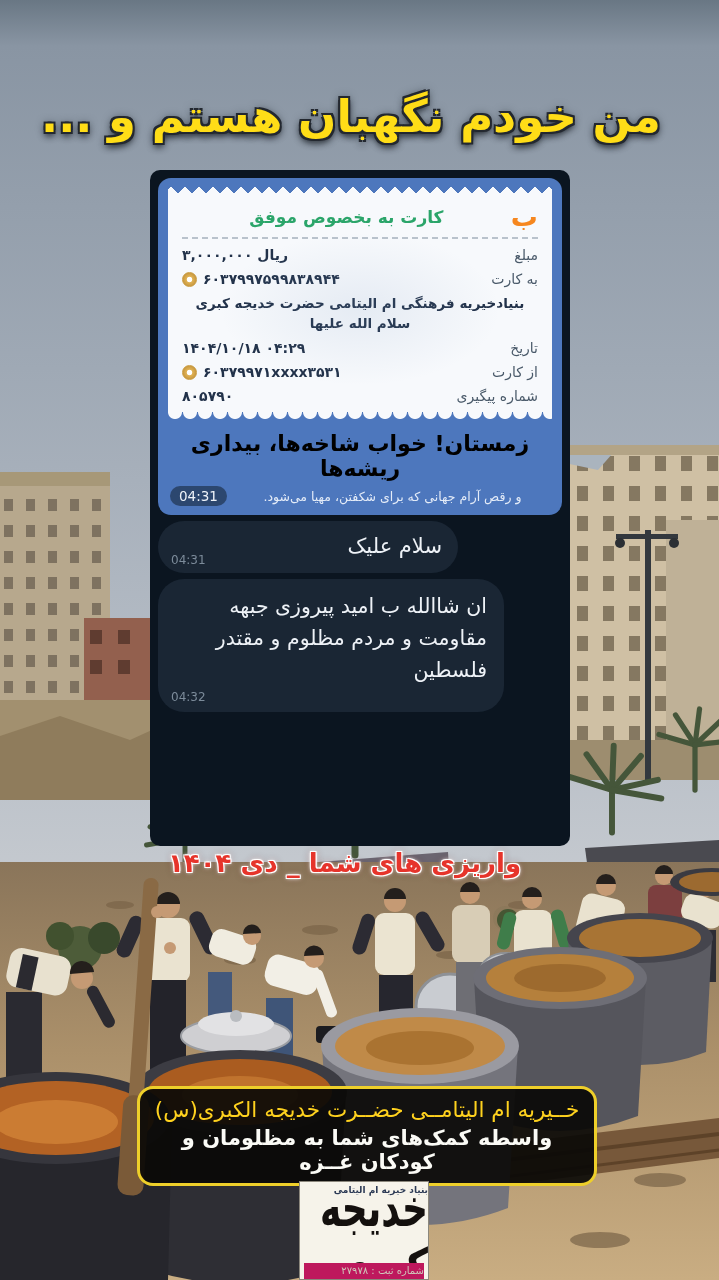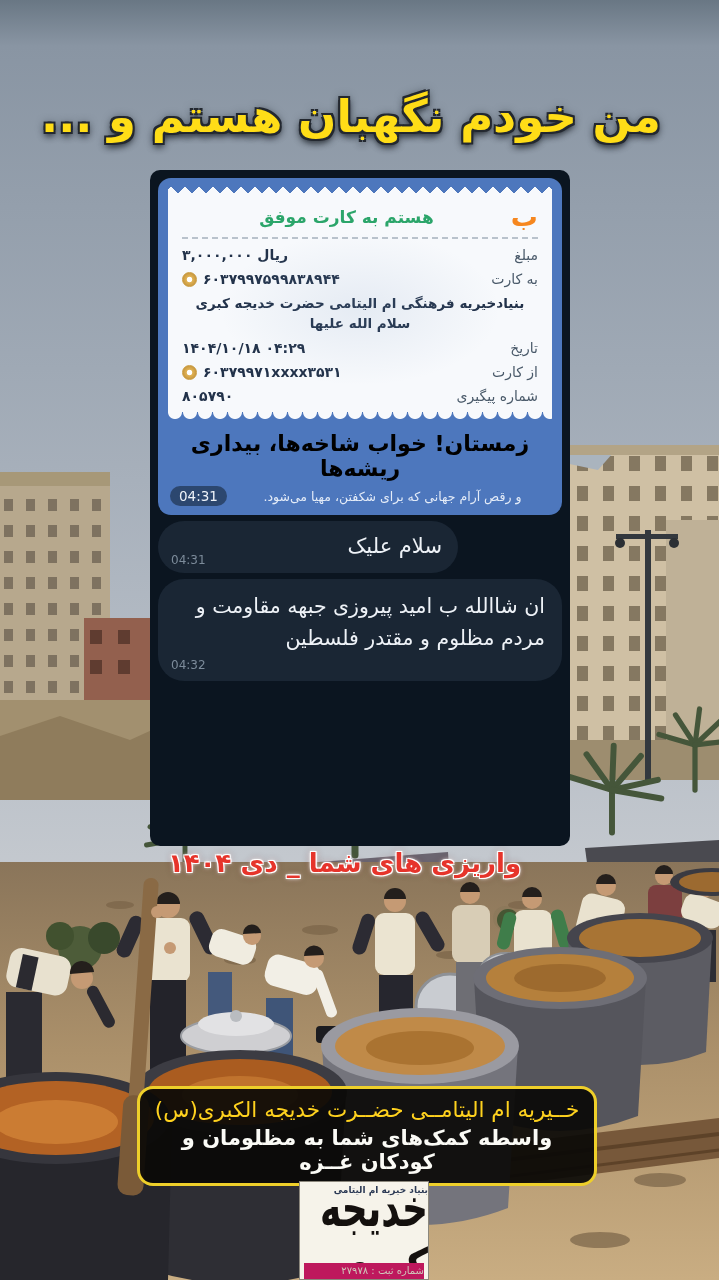--- a/index.html
+++ b/index.html
@@ -44,21 +44,21 @@
   .cap1{font-size:22px;font-weight:bold;color:#000000;text-align:center;direction:rtl;}
   .cap-row{display:flex;align-items:center;margin-top:5px;direction:ltr;gap:8px;}
   .time-pill{background:rgba(16,26,40,.52);color:#eef3f9;font-size:13.5px;
              padding:2px 9px;border-radius:11px;white-space:nowrap;}
   .cap2{flex:1;text-align:center;font-size:12.5px;color:#e4ecf8;direction:rtl;}
 
   .text-msg{position:relative;background:#1a2634;border-radius:26px;color:#eef2f7;
             direction:rtl;text-align:right;box-sizing:border-box;align-self:flex-start;}
   .msg-time{position:absolute;left:13px;bottom:6px;font-size:12px;color:#7c8b9a;direction:ltr;}
   .m1{width:300px;font-size:21px;padding:13px 16px 15px;margin-bottom:6px;}
-  .m2{width:404px;font-size:20.5px;line-height:1.55;padding:12px 17px 26px;margin-bottom:8px;}
+  .m2{width:346px;font-size:20.5px;line-height:1.55;padding:12px 17px 26px;margin-bottom:8px;}
   .m3{width:404px;font-size:20px;line-height:1.45;padding:10px 16px 16px;}
   .m3 .msg-time{bottom:4px;}
 
   
   .stamp{position:absolute;top:848px;left:0;right:30px;text-align:center;direction:rtl;
          font-size:26px;font-weight:bold;color:#e6342b;
          text-shadow:0 0 3px #fff,0 0 5px #fff,1px 1px 0 #fff,-1px -1px 0 #fff,
                      1px -1px 0 #fff,-1px 1px 0 #fff,0 0 9px rgba(90,0,0,.45);}
 
   
@@ -338,21 +338,21 @@
 
   <div class="title">من خودم نگهبان هستم و ...</div>
 
   <div class="chat">
 
     <div class="photo-msg">
       <div class="torn"></div>
       <div class="receipt">
         <div class="r-head">
           <span class="r-logo">ب</span>
-          <span class="r-status">هستم به کارت موفق</span>
+          <span class="r-status">کارت به بخصوص موفق</span>
         </div>
         <div class="r-div"></div>
         <div class="r-row">
           <span class="r-label">مبلغ</span>
           <span class="r-val">۳,۰۰۰,۰۰۰ ریال</span>
         </div>
         <div class="r-row">
           <span class="r-label">به کارت</span>
           <span class="r-val">
               <span class="gold"></span>

